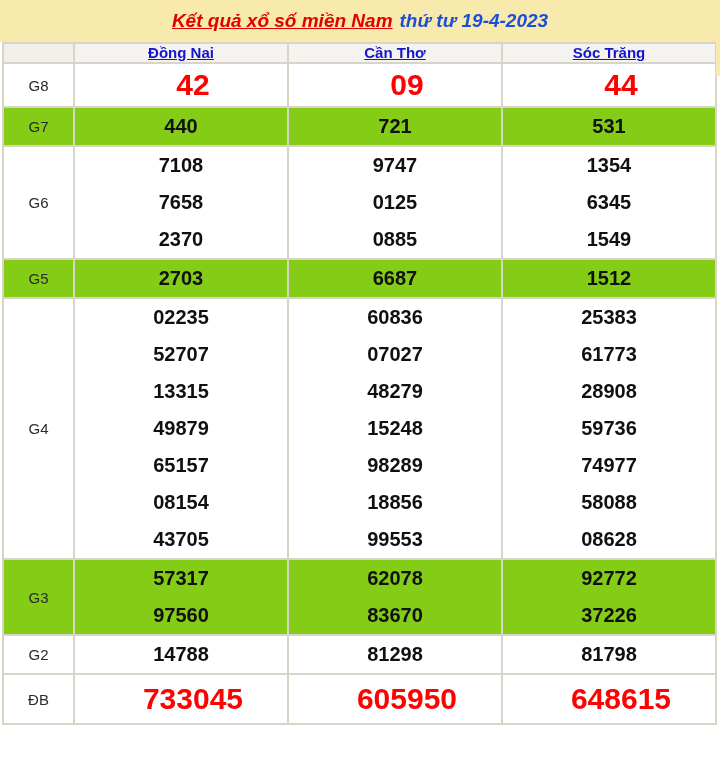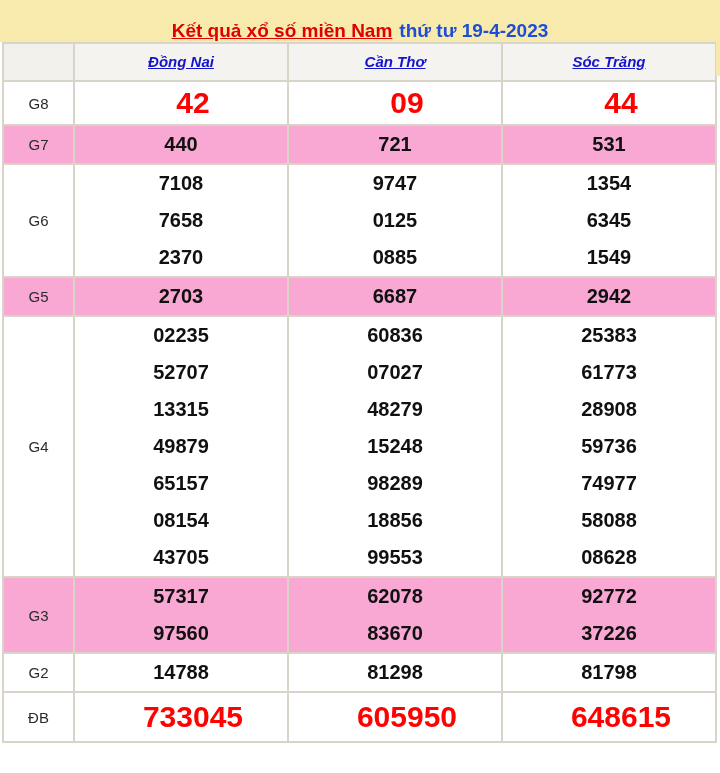--- a/index.html
+++ b/index.html
@@ -6,47 +6,47 @@
   html,body { margin:0; padding:0; }
   body {
     width:720px; height:773px; overflow:hidden;
     background:#ffffff;
     font-family:"Liberation Sans", sans-serif;
     position:relative;
   }
   .title-bar {
     height:42px; width:720px;
     background:var(--title-bg,#f8e9ac);
-    display:flex; align-items:flex-end; justify-content:center; gap:7px;
+    display:flex; align-items:center; justify-content:center; gap:7px;font-style:italic;
   }
   .title-link {
     color:var(--title-red,#e00000);
     font-size:19px; font-weight:bold; text-decoration:underline; cursor:pointer;
   }
   .title-date { color:#1d4ed8; font-size:19px; font-weight:bold; }
   .right-sliver {
     position:absolute; top:42px; right:0; width:4px; height:34px;
     background:var(--title-bg,#f8e9ac);
   }
   table.results {
     border-collapse:collapse; table-layout:fixed;
     width:714px; margin-left:2px;
   }
   th, td {
     border:2px solid var(--border-color,#d8d4c8);
     text-align:center; padding:0; vertical-align:middle;
   }
-  thead th { height:38px; background:#f4f3ef;font-style:italic; }
+  thead th { height:20px; background:#f4f3ef; }
   thead th.corner { background:#f1f0eb; }
   th a {
     color:var(--link-blue,#1414cc);
     font-size:15px; font-weight:bold; text-decoration:underline; cursor:pointer;
   }
   td.label-cell { font-size:15px; color:#2b2b2b; width:71px; }
-  tr.shade td { background:#f9a8d4; }
+  tr.shade td { background:#84cc16; }
   .num { font-weight:bold; font-size:20px; line-height:37px; color:#101010; }
   tr.emph .num { color:var(--value-red,#fe0202); font-size:30px;margin-left:24px; }
   tr.row-G8 .num { line-height:42px; }
   tr.row-DB .num { line-height:48px; }
 </style>
 </head>
 <body>
 
 <div class="title-bar">
   <a class="title-link">Kết quả xổ số miền Nam</a>
@@ -115,21 +115,21 @@
       </tr>
       <tr class="row-G5 shade">
         <td class="label-cell">G5</td>
         <td>
           <div class="num">2703</div>
         </td>
         <td>
           <div class="num">6687</div>
         </td>
         <td>
-          <div class="num">2942</div>
+          <div class="num">1512</div>
         </td>
       </tr>
       <tr class="row-G4">
         <td class="label-cell">G4</td>
         <td>
           <div class="num">02235</div>
           <div class="num">52707</div>
           <div class="num">13315</div>
           <div class="num">49879</div>
           <div class="num">65157</div>

